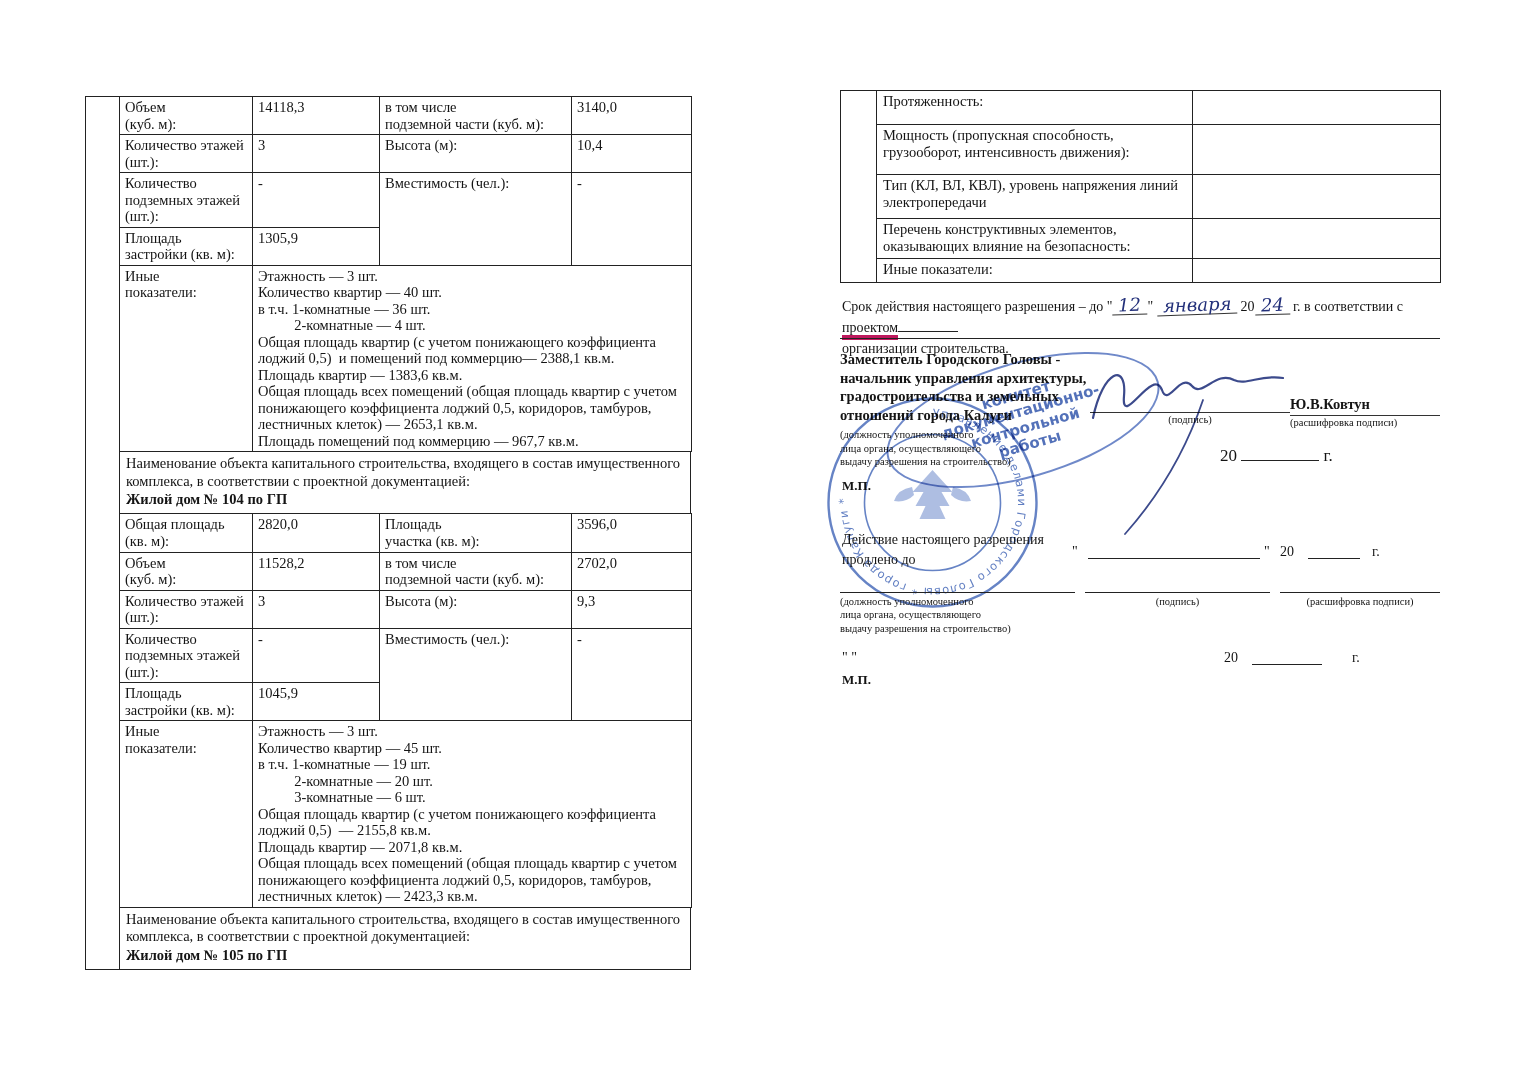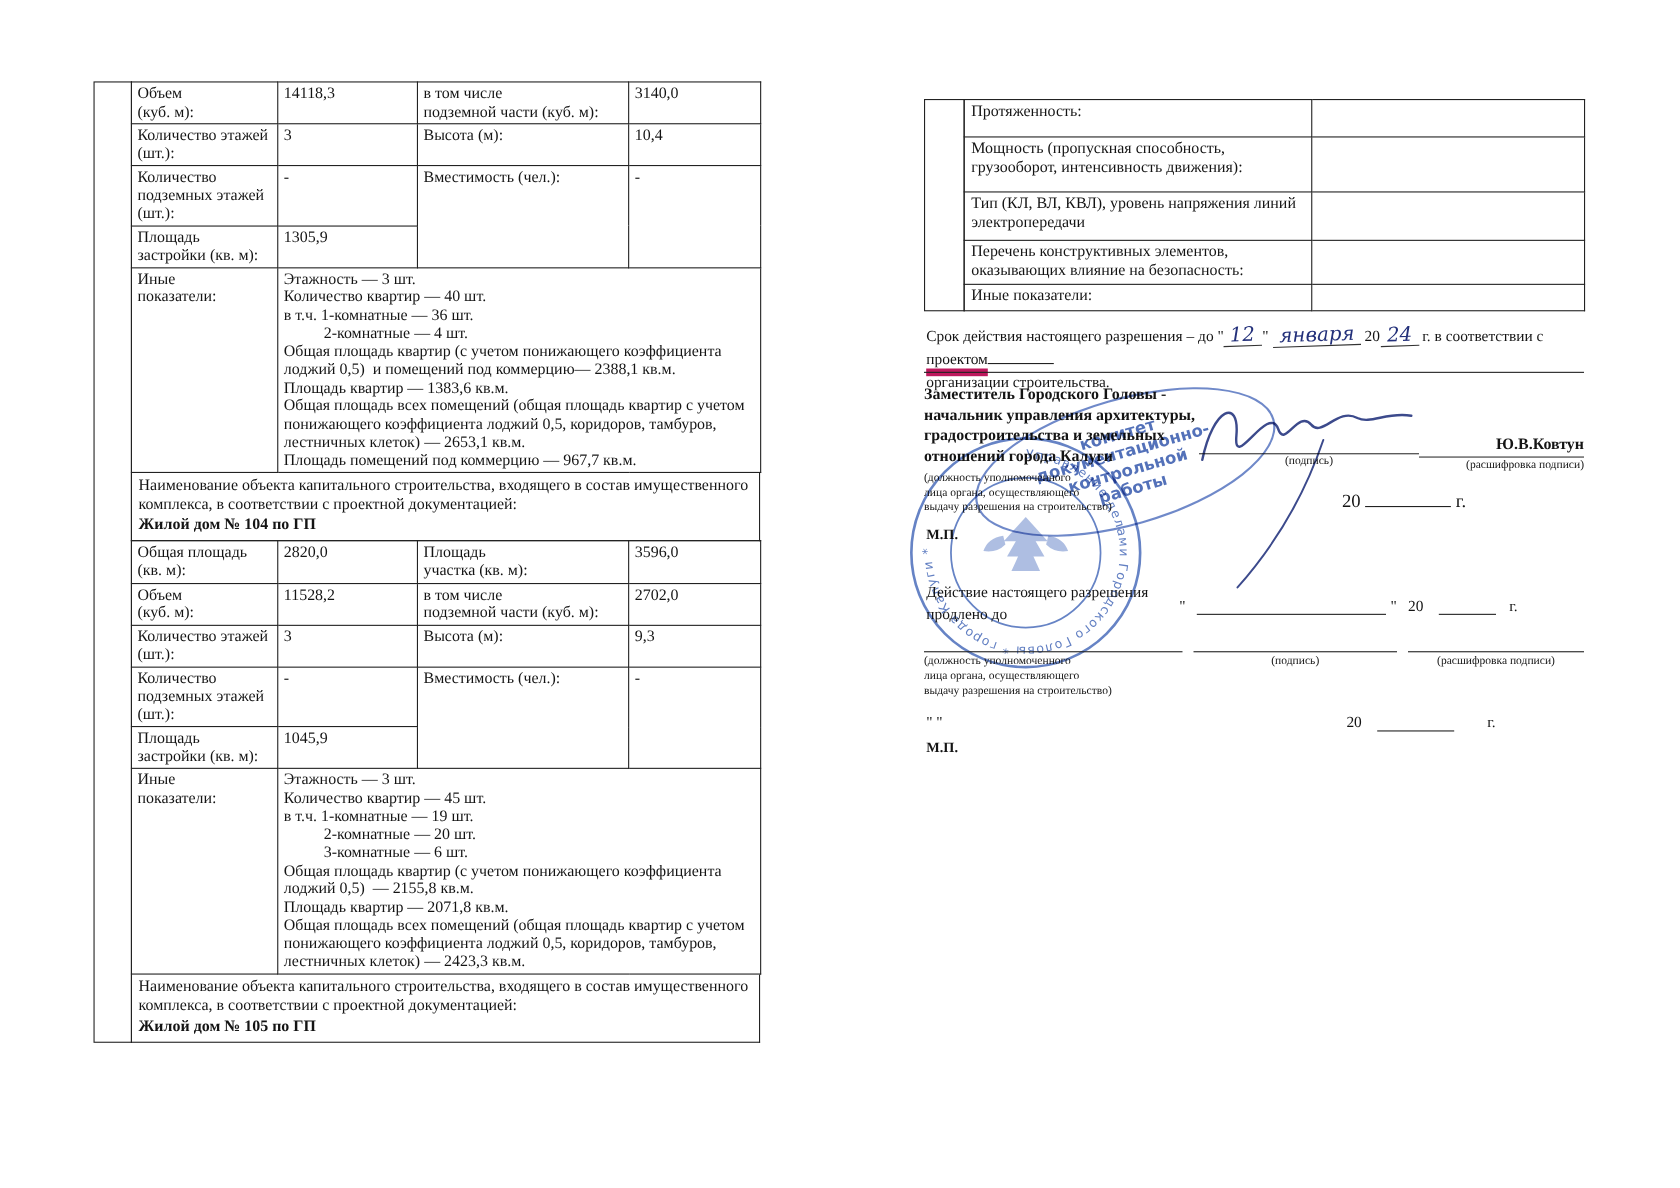--- a/index.html
+++ b/index.html
@@ -9,21 +9,21 @@
     font-family:"Liberation Serif", serif; color:#141414;
     position:relative; overflow:hidden;
   }
   
   .abs { position:absolute; }
   .small { font-size:10.5px; line-height:1.28; white-space:pre-line; }
   .blank { display:inline-block; border-bottom:1px solid #222; height:13px; vertical-align:baseline; }
   .hline { border-top:1px solid #222; height:0; }
 
   
-  .leftpage { position:absolute; left:85px; top:74px; width:581px; }
+  .leftpage { position:absolute; left:85px; top:96px; width:581px; }
   .leftwrap { position:relative; }
   .numcol { position:absolute; left:0; top:0; bottom:0; width:35px; border:1px solid #222; }
   .leftcontent { margin-left:34px; width:572px; }
   table.spec { border-collapse:collapse; table-layout:fixed; width:572px; }
   table.spec td {
     border:1px solid #222; padding:2px 5px; vertical-align:top;
     font-size:14.5px; line-height:1.14; white-space:pre-wrap;
   }
   .section {
     border:1px solid #222; border-top:none; width:572px; padding:3px 6px 5px 6px;
@@ -41,30 +41,30 @@
   table.rspec td {
     border:1px solid #222; padding:2px 6px; vertical-align:top;
     font-size:14.5px; line-height:1.2; white-space:pre-wrap;
   }
   .validity { position:absolute; left:2px; top:206px; width:600px; font-size:14px; line-height:1.5; }
   .hw {
     display:inline-block; font-style:italic; color:#23307a;
     font-family:"DejaVu Serif", serif; font-size:18px; line-height:1;
     padding:0 6px; border-bottom:1px solid #333; transform:rotate(-2deg);
   }
-  .uword { border-bottom:7px solid #be185d;margin-top:20px; }
+  .uword { border-bottom:5px solid #be185d;margin-top:20px; }
   .rule-full { position:absolute; left:0; top:248px; width:600px; }
 
   .signrow { position:absolute; left:0; top:260px; width:600px; display:flex; }
   .sig-left  { width:250px; }
   .sig-left .title { font-weight:bold; font-size:14.5px; line-height:1.28; white-space:pre-line; }
   .sig-left .small { margin-top:4px; }
   .sig-mid   { width:200px; text-align:center; position:relative; }
   .sig-mid .sigline { border-top:1px solid #333; margin-top:62px; }
-  .sig-right { width:150px; text-align:right; }
+  .sig-right { width:150px; text-align:left; }
   .sig-right .name { font-weight:bold; font-size:14.5px; margin-top:46px; border-bottom:1px solid #333; padding-bottom:2px; }
   .daterow { position:absolute; left:380px; top:356px; font-size:17px; }
   .mp1 { position:absolute; left:2px; top:388px; font-size:13px; font-weight:bold; }
 
   .ext { position:absolute; left:0; top:440px; width:600px; font-size:14px; }
   .ext .ext-text { position:absolute; left:2px; top:0; white-space:pre-line; line-height:1.4; }
   .ext .q1 { position:absolute; left:232px; top:14px; }
   .ext .b1 { position:absolute; left:248px; top:16px; width:172px; }
   .ext .q2 { position:absolute; left:424px; top:14px; }
   .ext .y  { position:absolute; left:440px; top:14px; }

